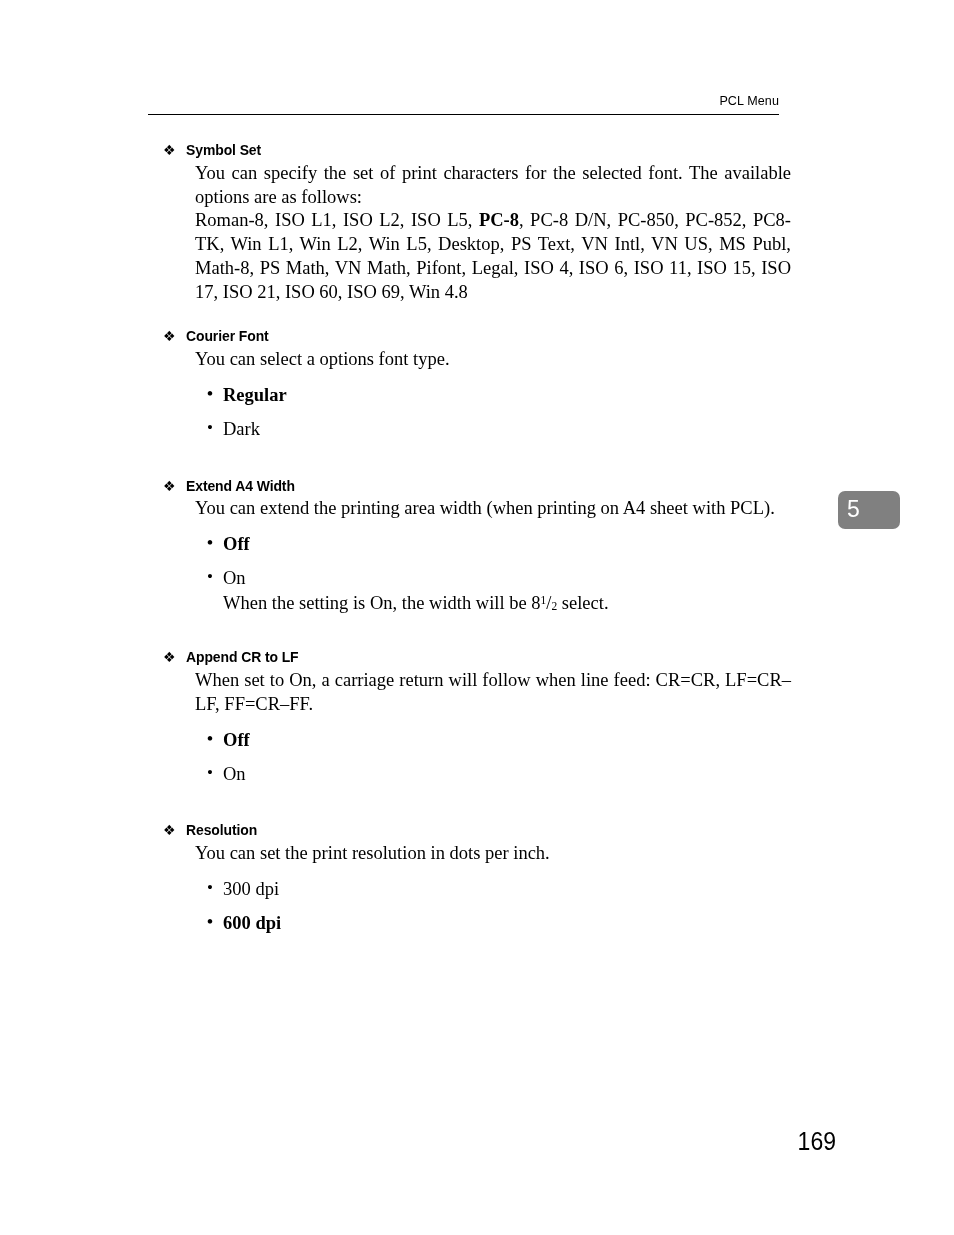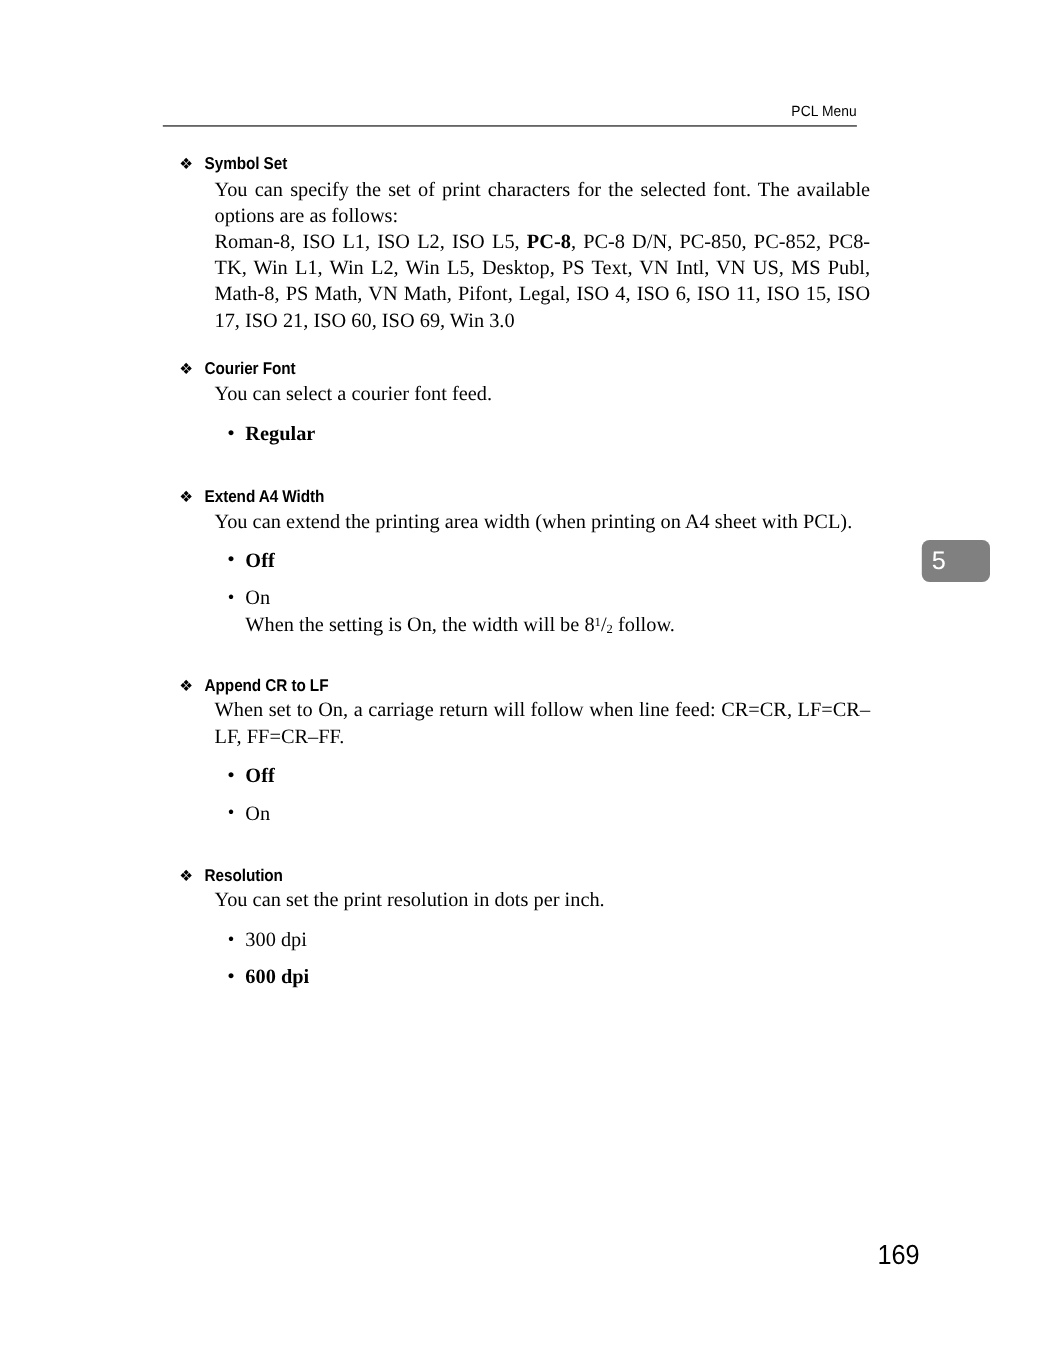--- a/index.html
+++ b/index.html
@@ -196,49 +196,50 @@
   </div>
 
   <div class="content">
 
     <div class="section">
       <div class="sec-head">
         <span class="diamond">❖</span>
         <span class="sec-title">Symbol Set</span>
       </div>
       <div class="para">You can specify the set of print characters for the selected font. The available options are as follows:</div>
-      <div class="para"><span>Roman-8, ISO L1, ISO L2, ISO L5, </span><b>PC-8</b><span>, PC-8 D/N, PC-850, PC-852, PC8-TK, Win L1, Win L2, Win L5, Desktop, PS Text, VN Intl, VN US, MS Publ, Math-8, PS Math, VN Math, Pifont, Legal, ISO 4, ISO 6, ISO 11, ISO 15, ISO 17, ISO 21, ISO 60, ISO 69, Win 3.0</span></div>
+      <div class="para"><span>Roman-8, ISO L1, ISO L2, ISO L5, </span><b>PC-8</b><span>, PC-8 D/N, PC-850, PC-852, PC8-TK, Win L1, Win L2, Win L5, Desktop, PS Text, VN Intl, VN US, MS Publ, Math-8, PS Math, VN Math, Pifont, Legal, ISO 4, ISO 6, ISO 11, ISO 15, ISO 17, ISO 21, ISO 60, ISO 69, Win 4.8</span></div>
     </div>
 
     <div class="gap-sec"></div>
 
     <div class="section">
       <div class="sec-head">
         <span class="diamond">❖</span>
         <span class="sec-title">Courier Font</span>
       </div>
-      <div class="para nojust">You can select a courier font feed.</div>
+      <div class="para nojust">You can select a options font type.</div>
       <ul class="opts">
         <li class="opt strong">Regular</li>
+        <li class="opt">Dark</li>
       </ul>
     </div>
 
     <div class="gap-sec"></div>
 
     <div class="section">
       <div class="sec-head">
         <span class="diamond">❖</span>
         <span class="sec-title">Extend A4 Width</span>
       </div>
       <div class="para">You can extend the printing area width (when printing on A4 sheet with PCL).</div>
       <ul class="opts">
         <li class="opt strong">Off</li>
         <li class="opt">
           <span>On</span>
-          <div class="opt-note"><span>When the setting is On, the width will be 8</span><sup class="frac-n">1</sup><span>/</span><sub class="frac-d">2</sub><span> follow.</span></div>
+          <div class="opt-note"><span>When the setting is On, the width will be 8</span><sup class="frac-n">1</sup><span>/</span><sub class="frac-d">2</sub><span> select.</span></div>
         </li>
       </ul>
     </div>
 
     <div class="gap-sec-sm"></div>
 
     <div class="section">
       <div class="sec-head">
         <span class="diamond">❖</span>
         <span class="sec-title">Append CR to LF</span>

